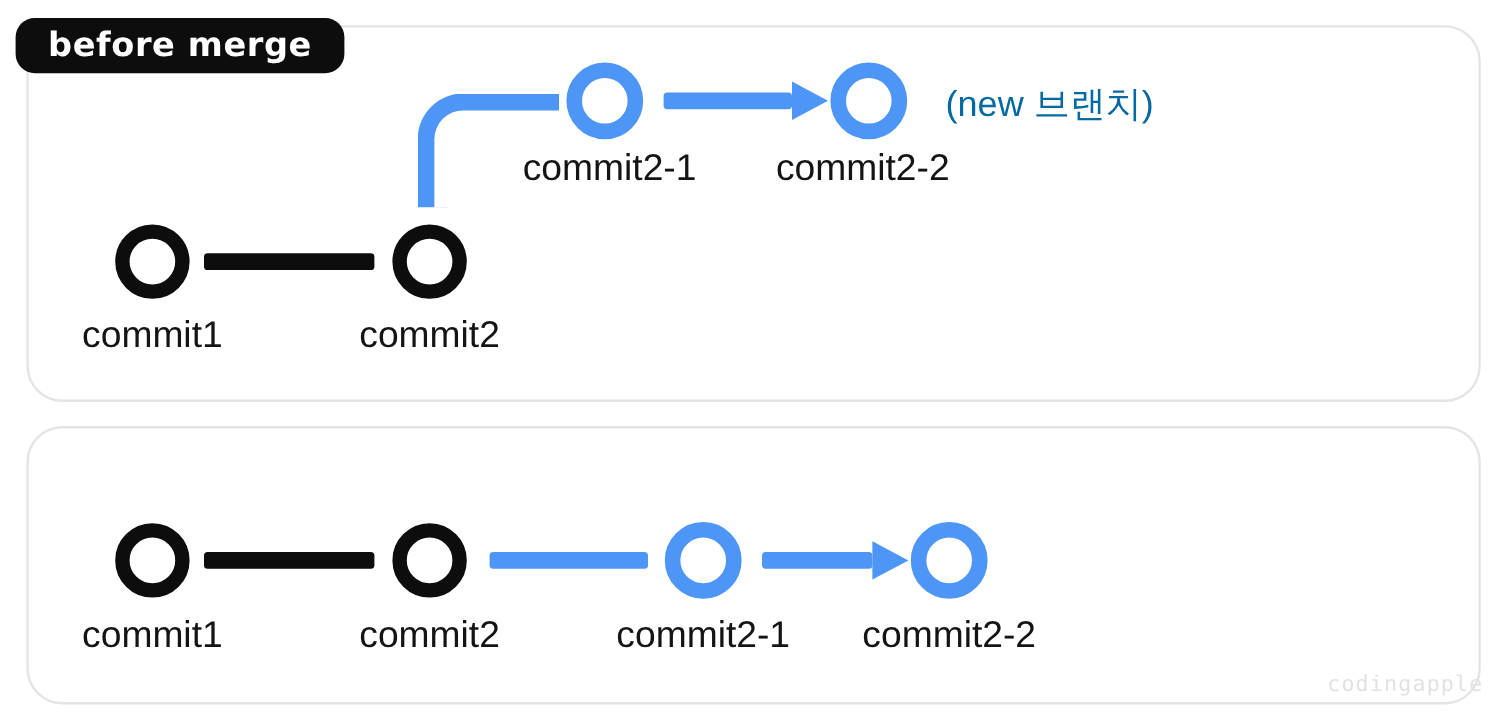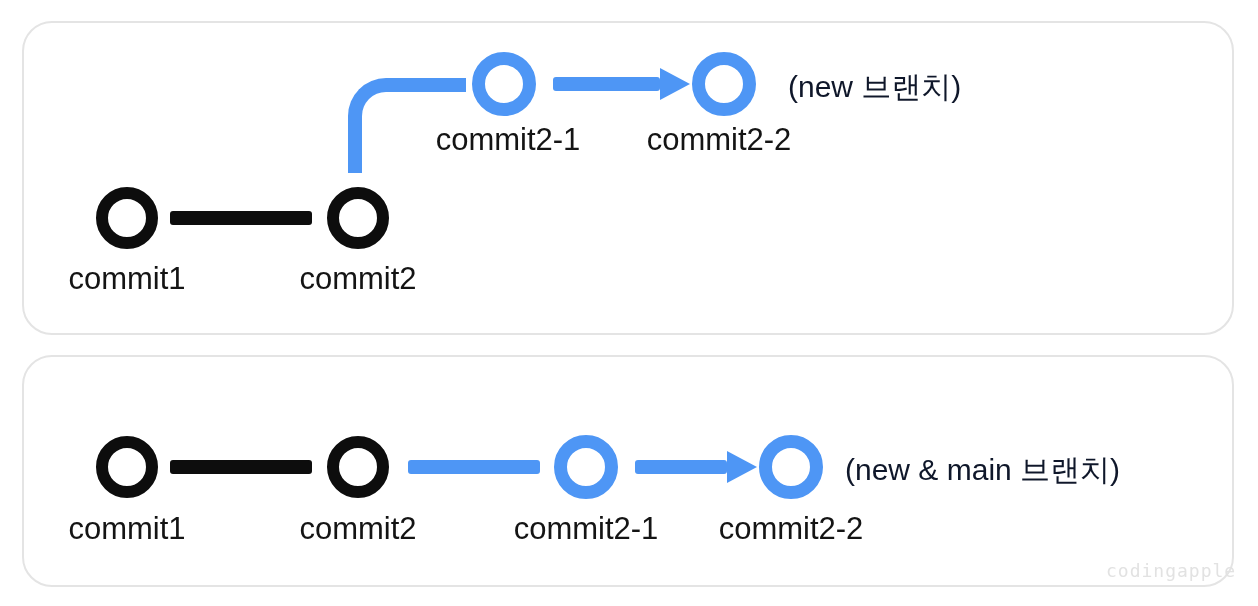--- a/index.html
+++ b/index.html
@@ -89,41 +89,42 @@
     width: 180px;
     text-align: center;
     font-size: 31px;
     color: #141414;
     white-space: nowrap;
     z-index: 4;
   }
   .annotation {
     position: absolute;
     font-size: 30px;
-    color: #0f172a;
+    color: #0369a1;
     white-space: nowrap;
     z-index: 4;
   }
   #watermark {
     position: absolute;
     left: 1106px;
     top: 560px;
     font-family: "DejaVu Sans Mono", monospace;
     font-size: 18px;
     letter-spacing: 1px;
     color: #e2e2e2;
     z-index: 4;
   }
 </style>
 </head>
 <body>
 
 <div id="stage">
 
   <div class="panel" id="panel-before"></div>
+  <div class="badge" id="badge-before">before merge</div>
 
   <div class="branch-curve"></div>
 
   <div class="circle blue" style="left:472px; top:52px;"></div>
   <div class="hline blue" style="left:553px; top:77px; width:107px;"></div>
   <div class="arrow-head" style="left:660px; top:68px;"></div>
   <div class="circle blue" style="left:692px; top:52px;"></div>
 
   <div class="annotation" style="left:788px; top:67px;">(new 브랜치)</div>
 
@@ -143,21 +144,20 @@
   <div class="circle black" style="left:96px; top:436px;"></div>
   <div class="hline black" style="left:170px; top:460px; width:142px;"></div>
   <div class="circle black" style="left:327px; top:436px;"></div>
 
   <div class="hline blue" style="left:408px; top:460px; width:132px;"></div>
   <div class="circle blue" style="left:554px; top:435px;"></div>
   <div class="hline blue" style="left:635px; top:460px; width:92px;"></div>
   <div class="arrow-head" style="left:727px; top:451px;"></div>
   <div class="circle blue" style="left:759px; top:435px;"></div>
 
-  <div class="annotation" style="left:845px; top:450px;">(new &amp; main 브랜치)</div>
 
   <div class="node-label" style="left:37px; top:511px;">commit1</div>
   <div class="node-label" style="left:268px; top:511px;">commit2</div>
   <div class="node-label" style="left:496px; top:511px;">commit2-1</div>
   <div class="node-label" style="left:701px; top:511px;">commit2-2</div>
 
   <div id="watermark">codingapple</div>
 
 </div>
 

